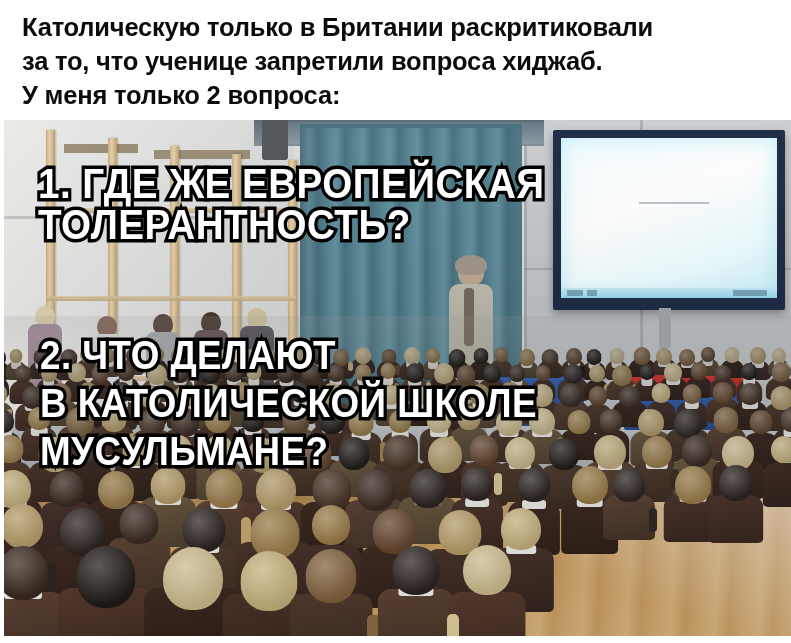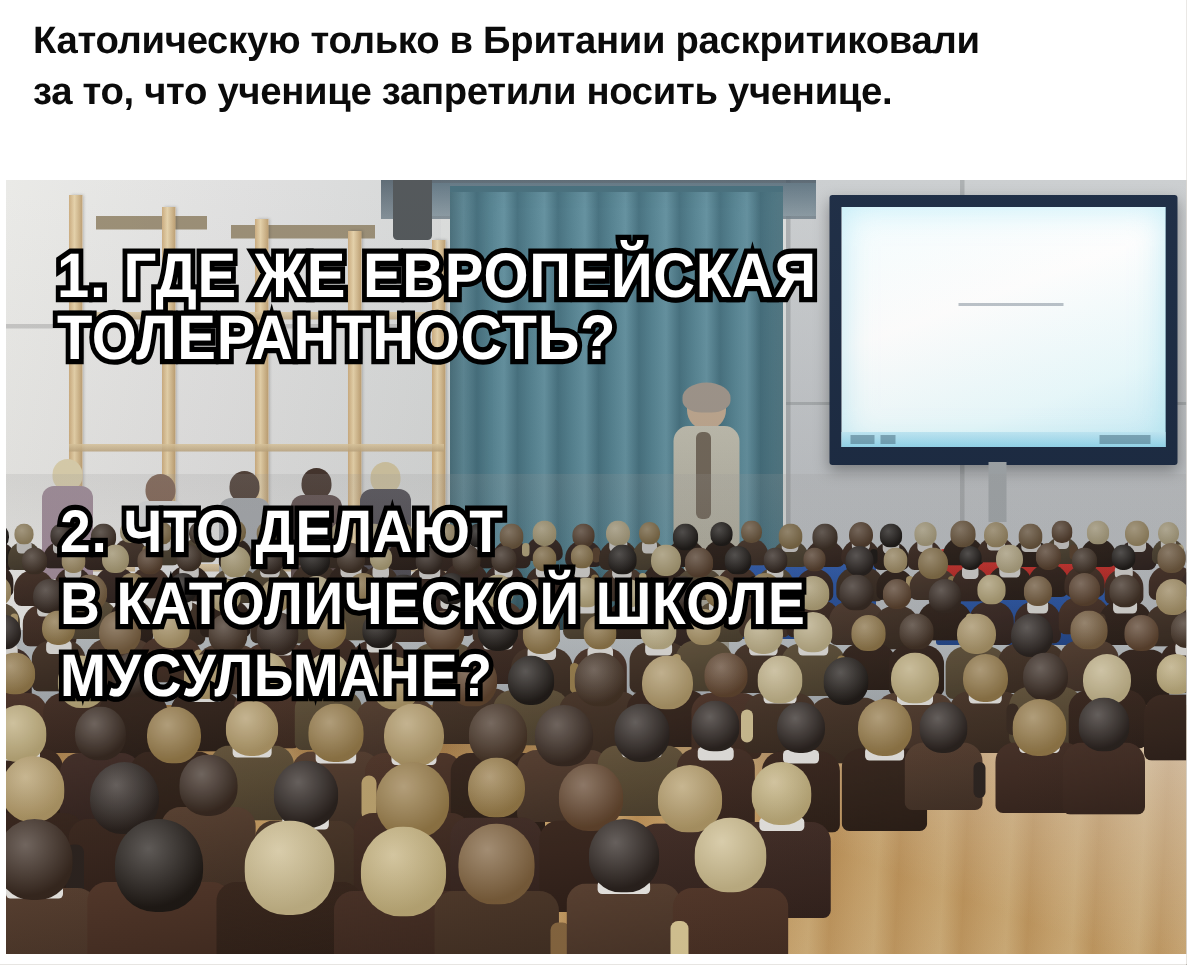--- a/index.html
+++ b/index.html
@@ -334,21 +334,22 @@
   .q2-l2 { top: 381px; font-size: 40px; }
   .q2-l3 { top: 429px; font-size: 40px; }
 </style>
 </head>
 <body>
 
 <div id="meme">
 
   <div class="caption">
     <div class="caption-line">Католическую только в Британии раскритиковали</div>
-    <div class="caption-line">за то, что ученице запретили носить ученице.</div>
+    <div class="caption-line">за то, что ученице запретили вопроса хиджаб.</div>
+    <div class="caption-line">У меня только 2 вопроса:</div>
   </div>
 
   <div class="photo">
     <div class="photo-inner">
 
       <div class="wall-left"></div>
       <div class="wall-mid"></div>
       <div class="wall-right"></div>
       <div class="wall-seam" style="left:636px;top:0;width:3px;height:230px;"></div>
       <div class="wall-seam" style="left:520px;top:0;width:3px;height:330px;"></div>

